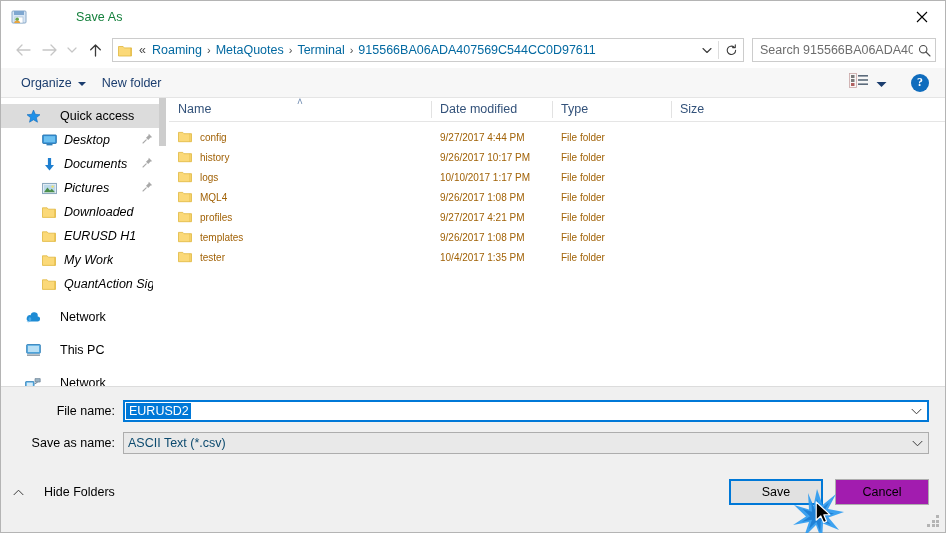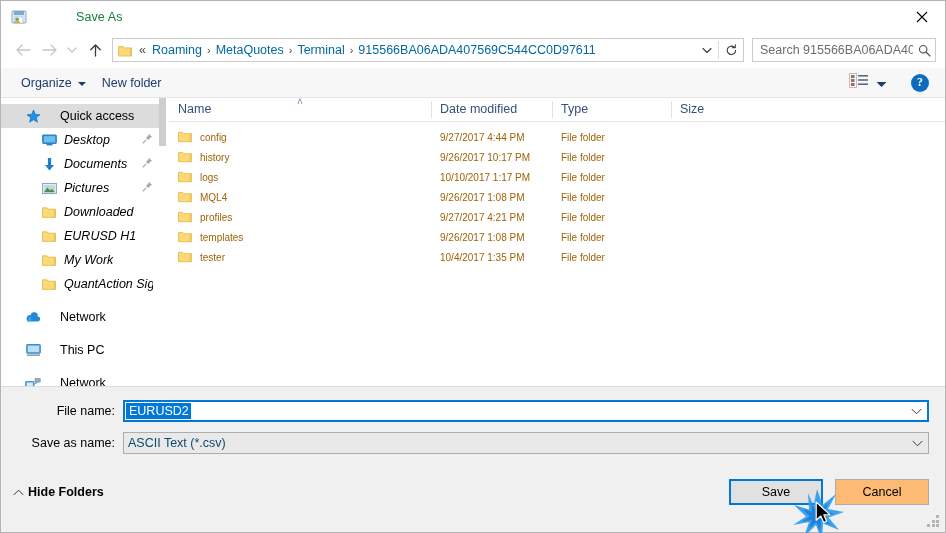--- a/index.html
+++ b/index.html
@@ -337,33 +337,32 @@
   .form-buttons {
     display: flex;
     align-items: center;
     padding: 11px 0 0 0;
     height: 48px;
     position: relative;
   }
   .hide-folders {
     display: flex;
     align-items: center;
-    gap: 4px;
+    gap: 20px;
     margin-left: 12px;
     font-size: 12.5px;
     color: #000;
-    font-weight: bold;
   }
   .btn-group { margin-left: auto; display: flex; gap: 12px; margin-right: 16px; }
   .btn {
     width: 94px; height: 26px;
     display: flex; align-items: center; justify-content: center;
     font-size: 12.5px;
     color: #000;
-    background: #fdba74;
+    background: #a21caf;
     border: 1px solid #adadad;
   }
   .btn.primary {
     border: 2px solid #0078d7;
     background: #e1e1e1;
   }
 
   .statusbar {
     flex: 0 0 auto;
     height: 22px;

